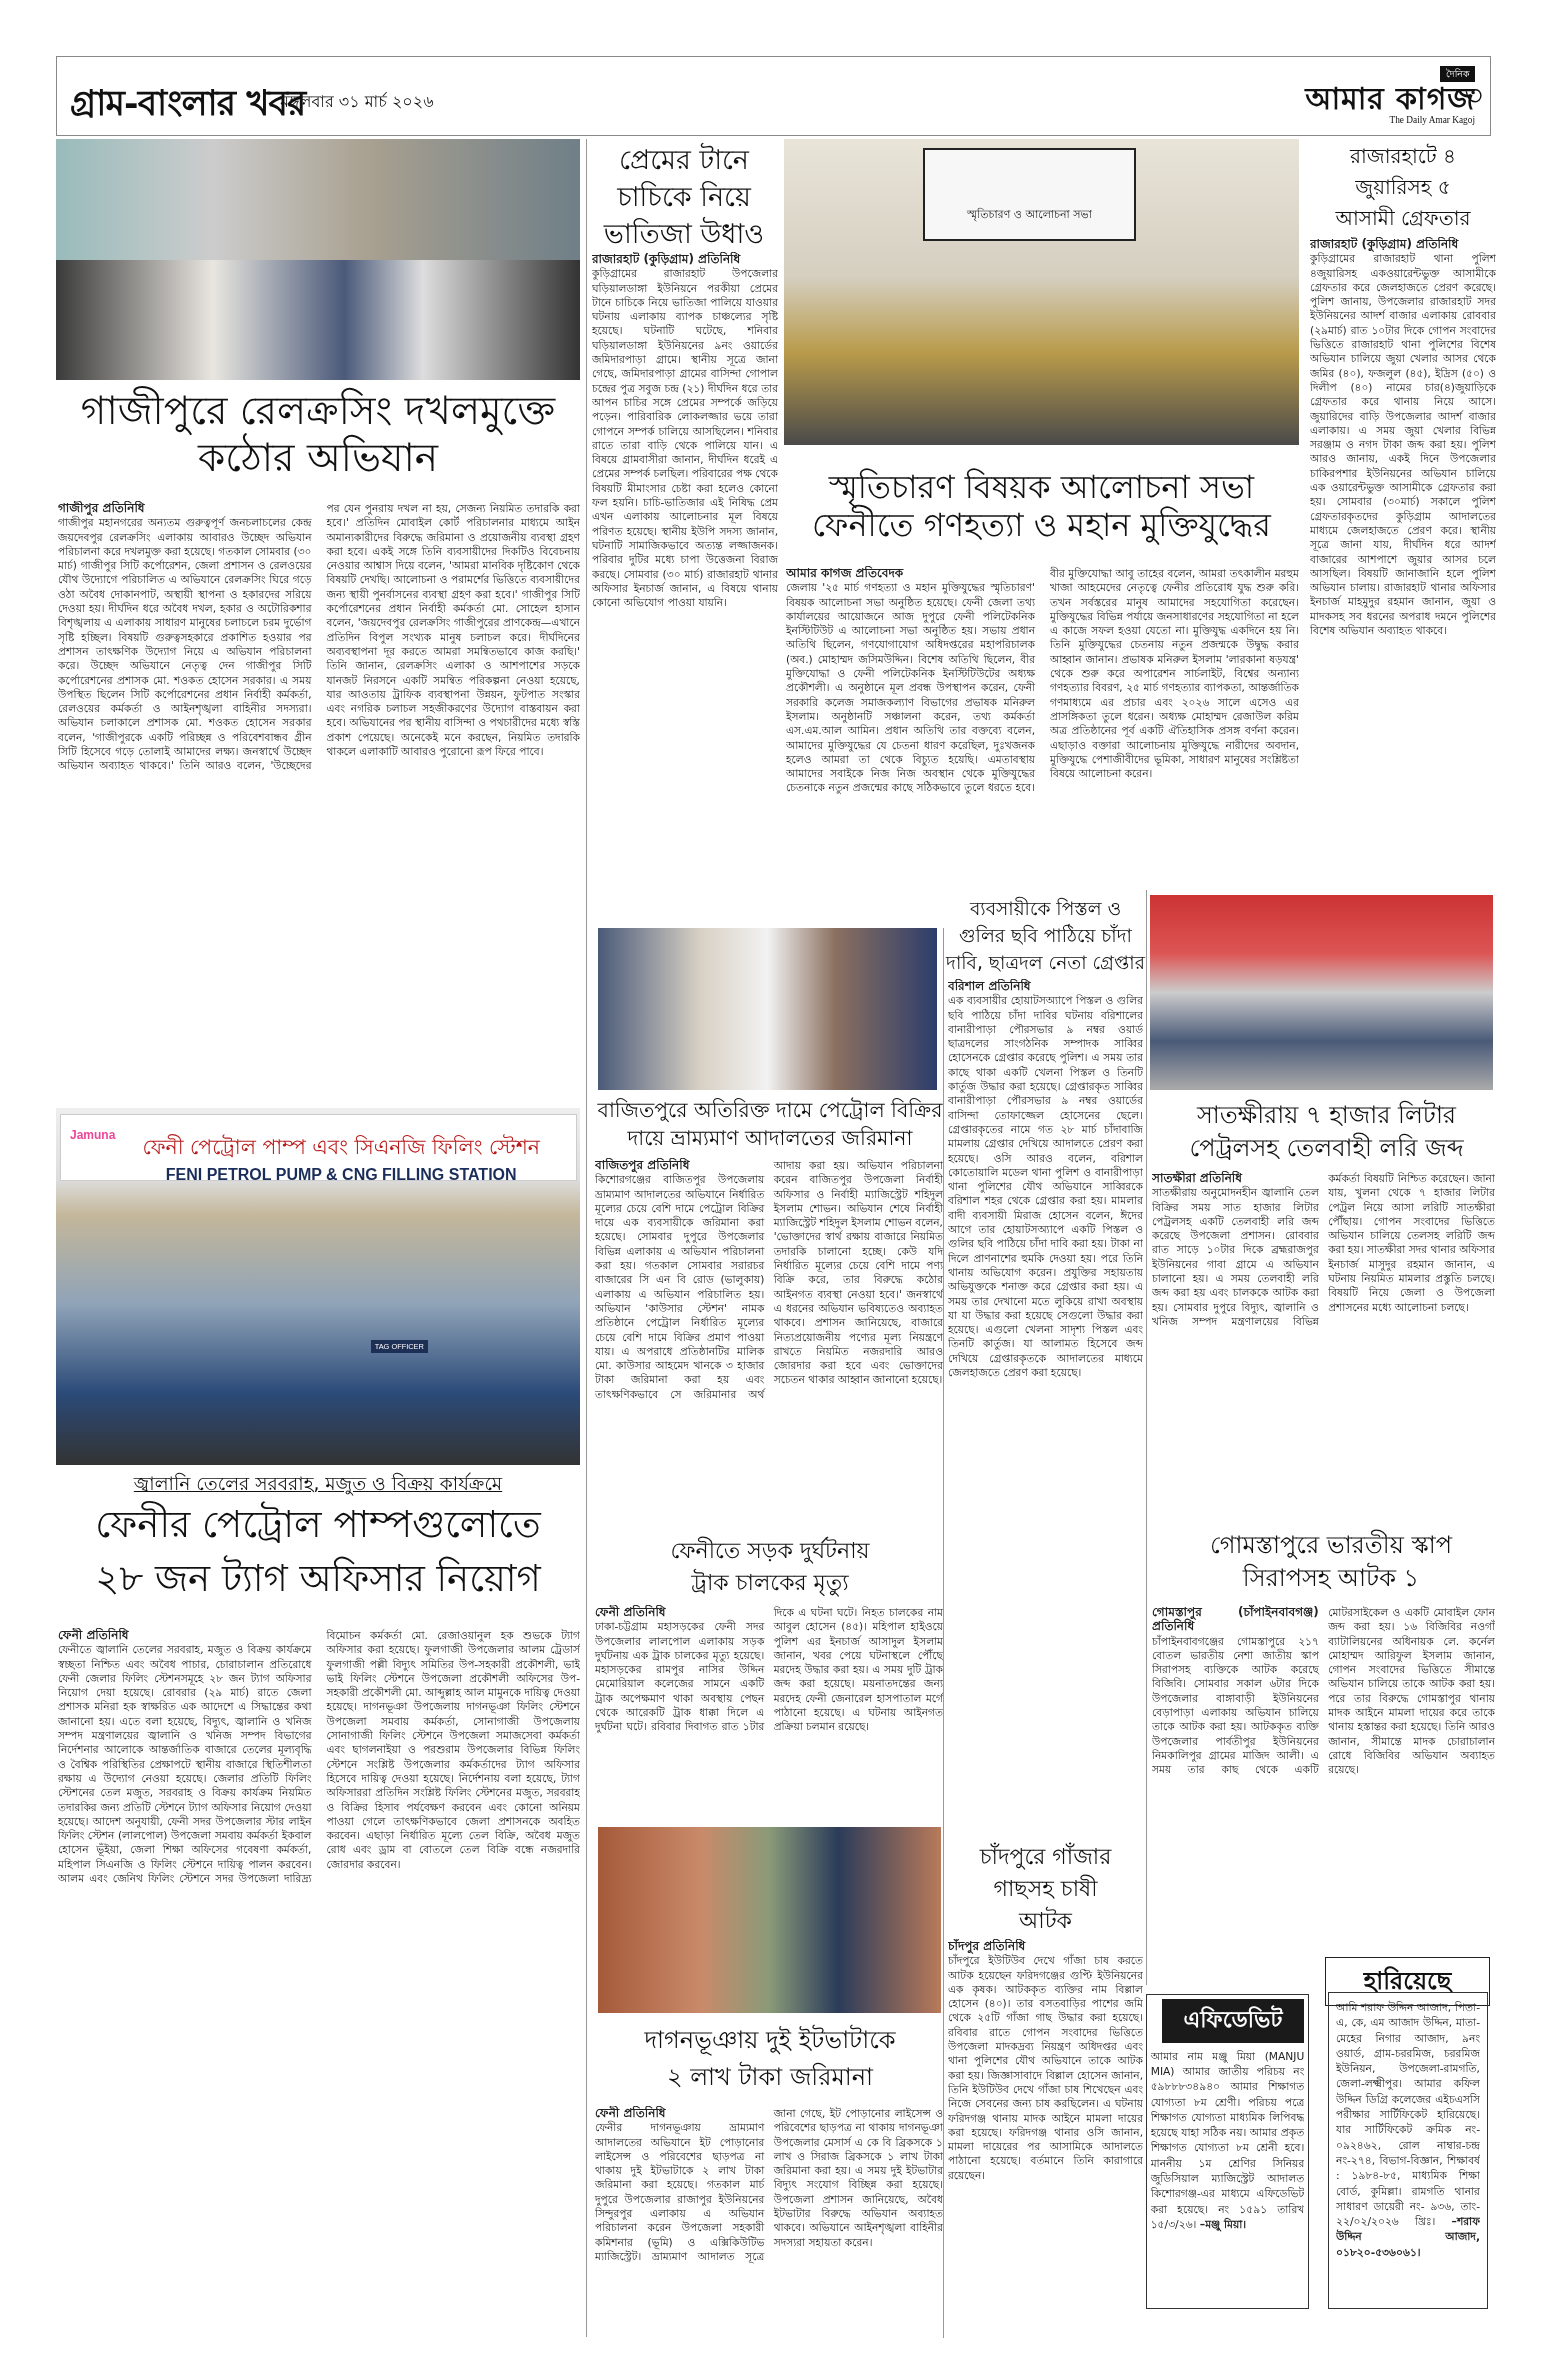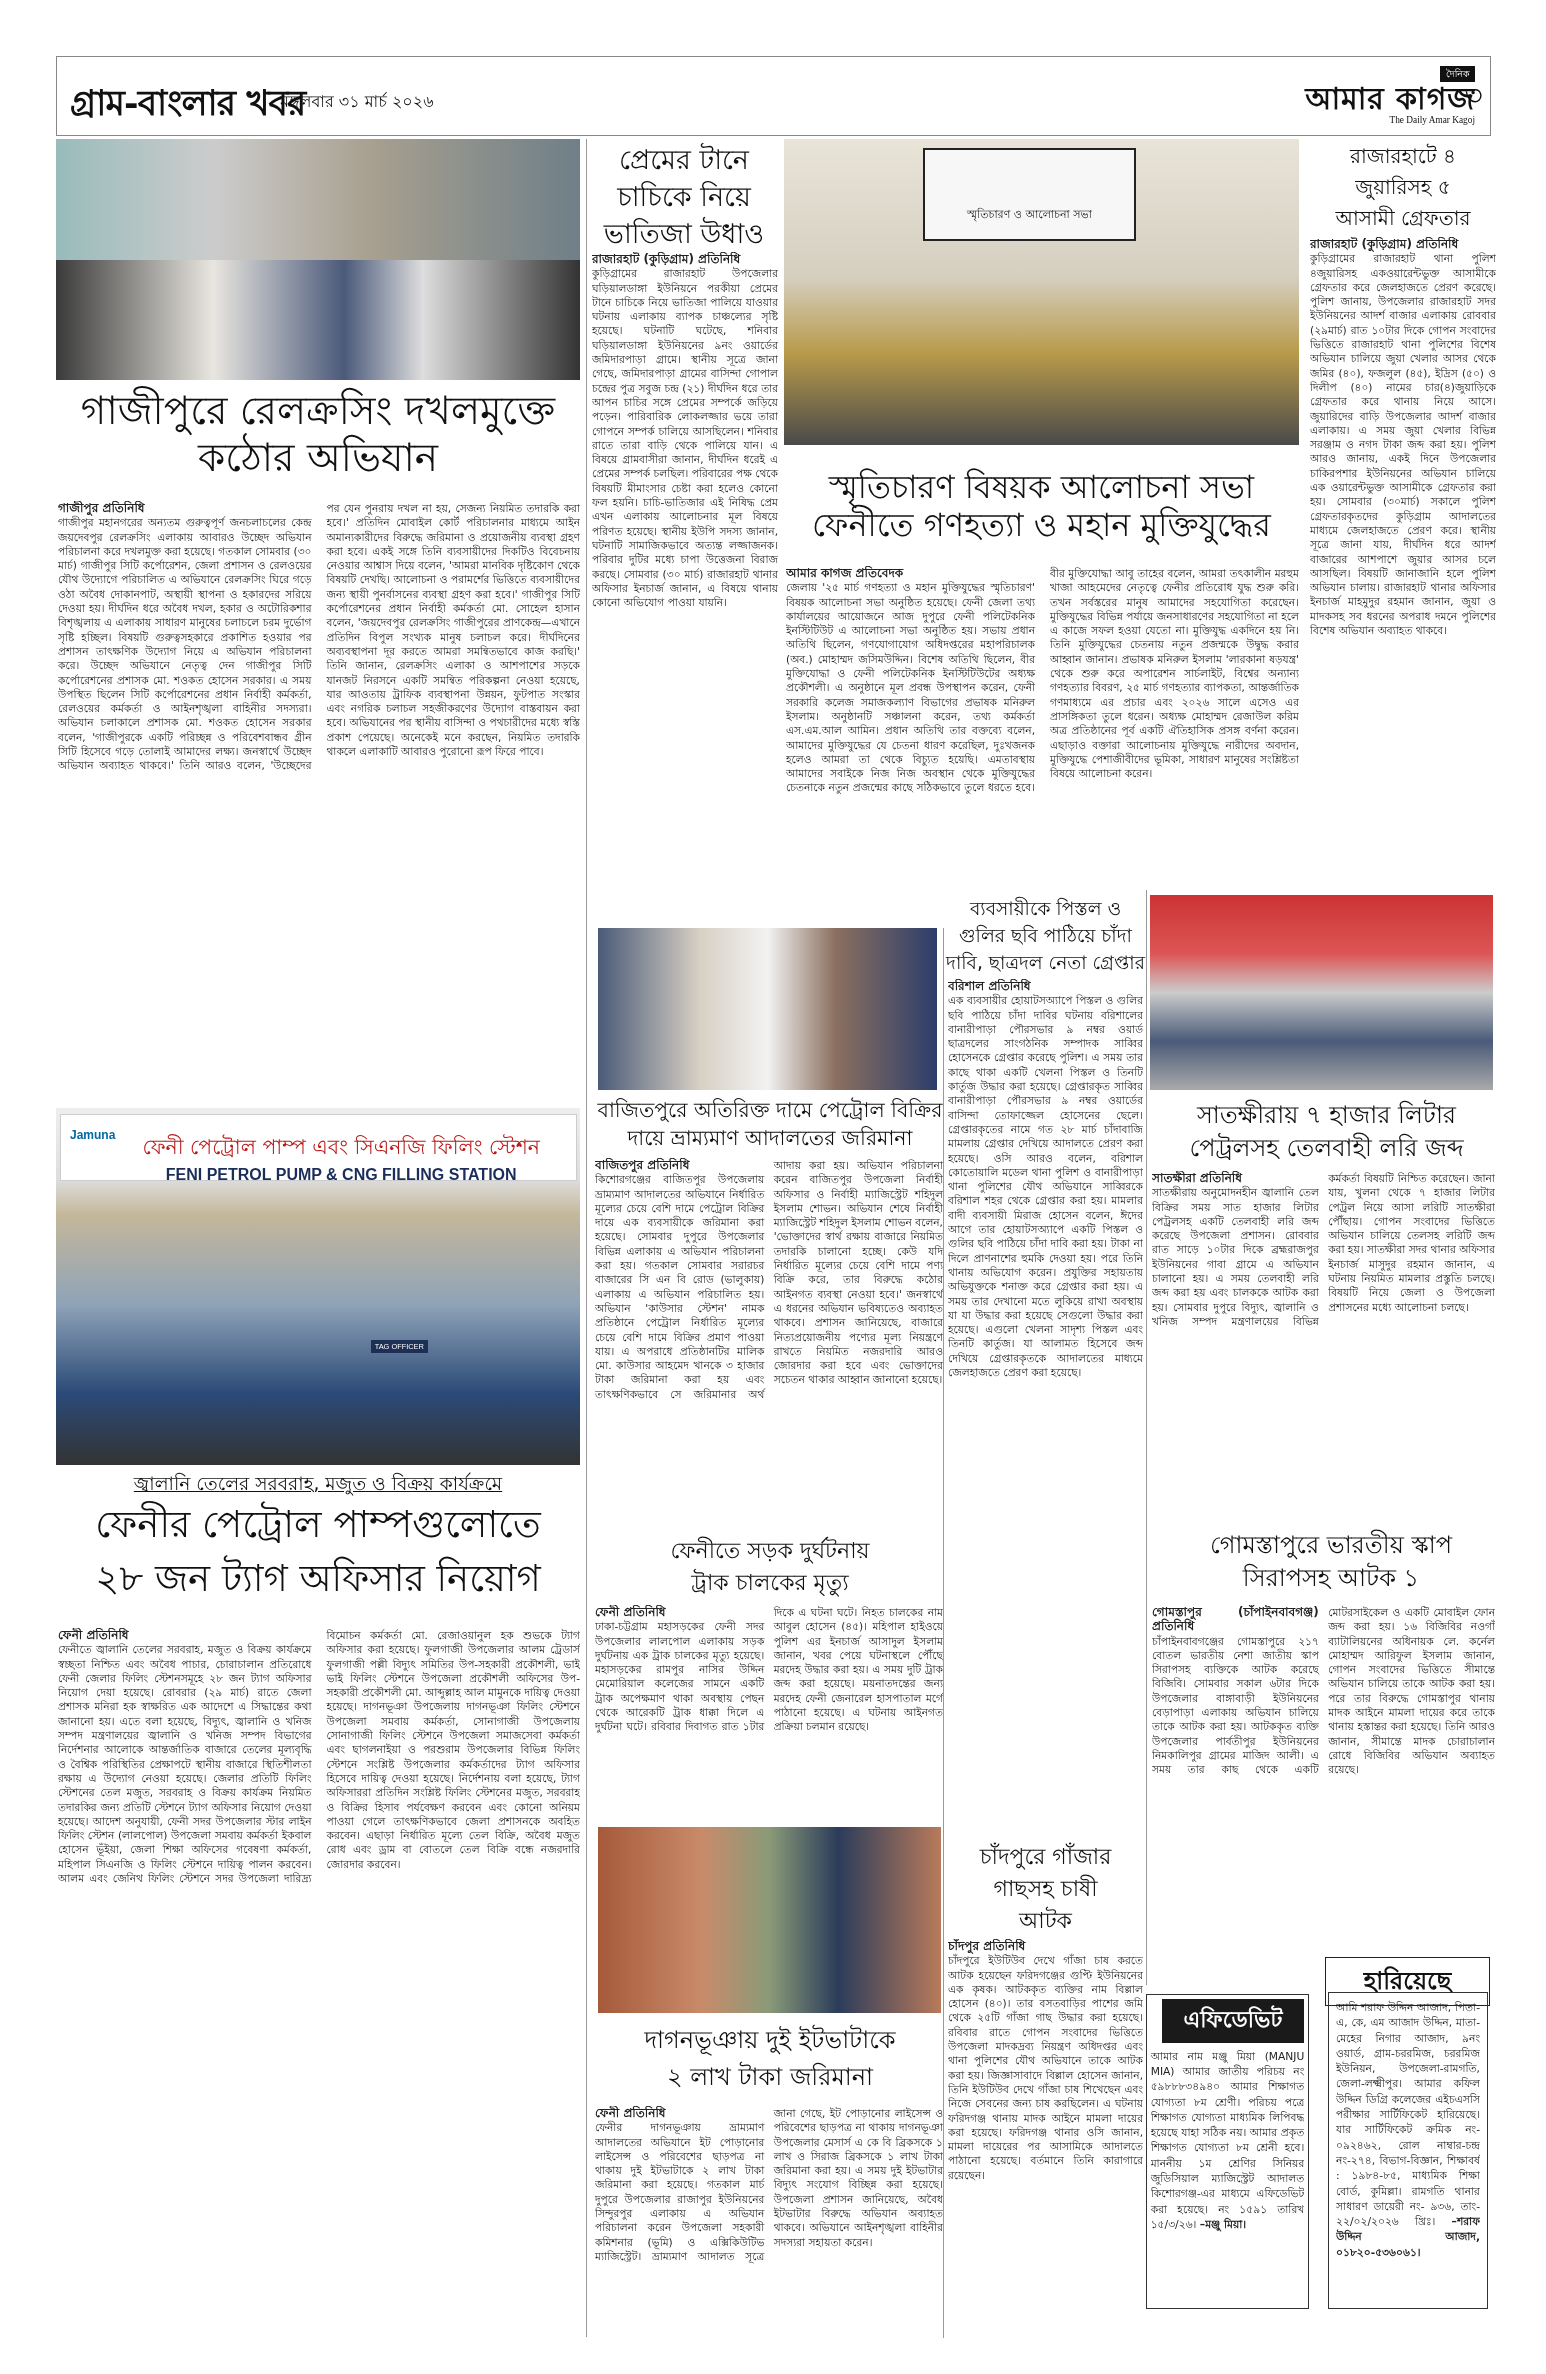--- a/index.html
+++ b/index.html
@@ -20,21 +20,21 @@
   .byline { font-weight: bold; font-size: 12px; }
   .body-text { font-size: 10.6px; line-height: 14.3px; text-align: justify; color: #222; overflow: hidden; }
   .cols2 { column-count: 2; column-gap: 15px; }
   .rule-v { background: #999; width: 0.9px; }
 
   .kicker { text-decoration: underline; text-align: center; font-size: 24px; }
 
   .sign { background: #fff; border: 0.9px solid #ccc; }
   .sign .bn { font-size: 32px; color: #b91c1c; text-align: center; padding-top: 17px; }
   .sign .en { font-family: "Liberation Sans", sans-serif; font-weight: bold; font-size: 24px; color: #1b2d5a; text-align: center; }
-  .sign .brand { position: absolute; left: 9.3px; top: 13px; font-family: "Liberation Sans", sans-serif; color: #0369a1; font-size: 12px; font-weight: bold; }
+  .sign .brand { position: absolute; left: 9.3px; top: 13px; font-family: "Liberation Sans", sans-serif; color: #ec4899; font-size: 12px; font-weight: bold; }
 
   .box { border: 1.9px solid #333; }
   .affidavit-title { background: #1a1a1a; color: #fff; text-align: center; font-size: 35px; font-weight: bold; padding: 3.7px 0; margin-left: 11px; }
   .lost-title { border: 1.9px solid #222; text-align: center; font-size: 33px; font-weight: bold; padding: 3.7px 0; }
 </style>
 </head>
 <body>
 
 <div class="abs masthead">
   <div class="abs section-title">গ্রাম-বাংলার খবর</div>

